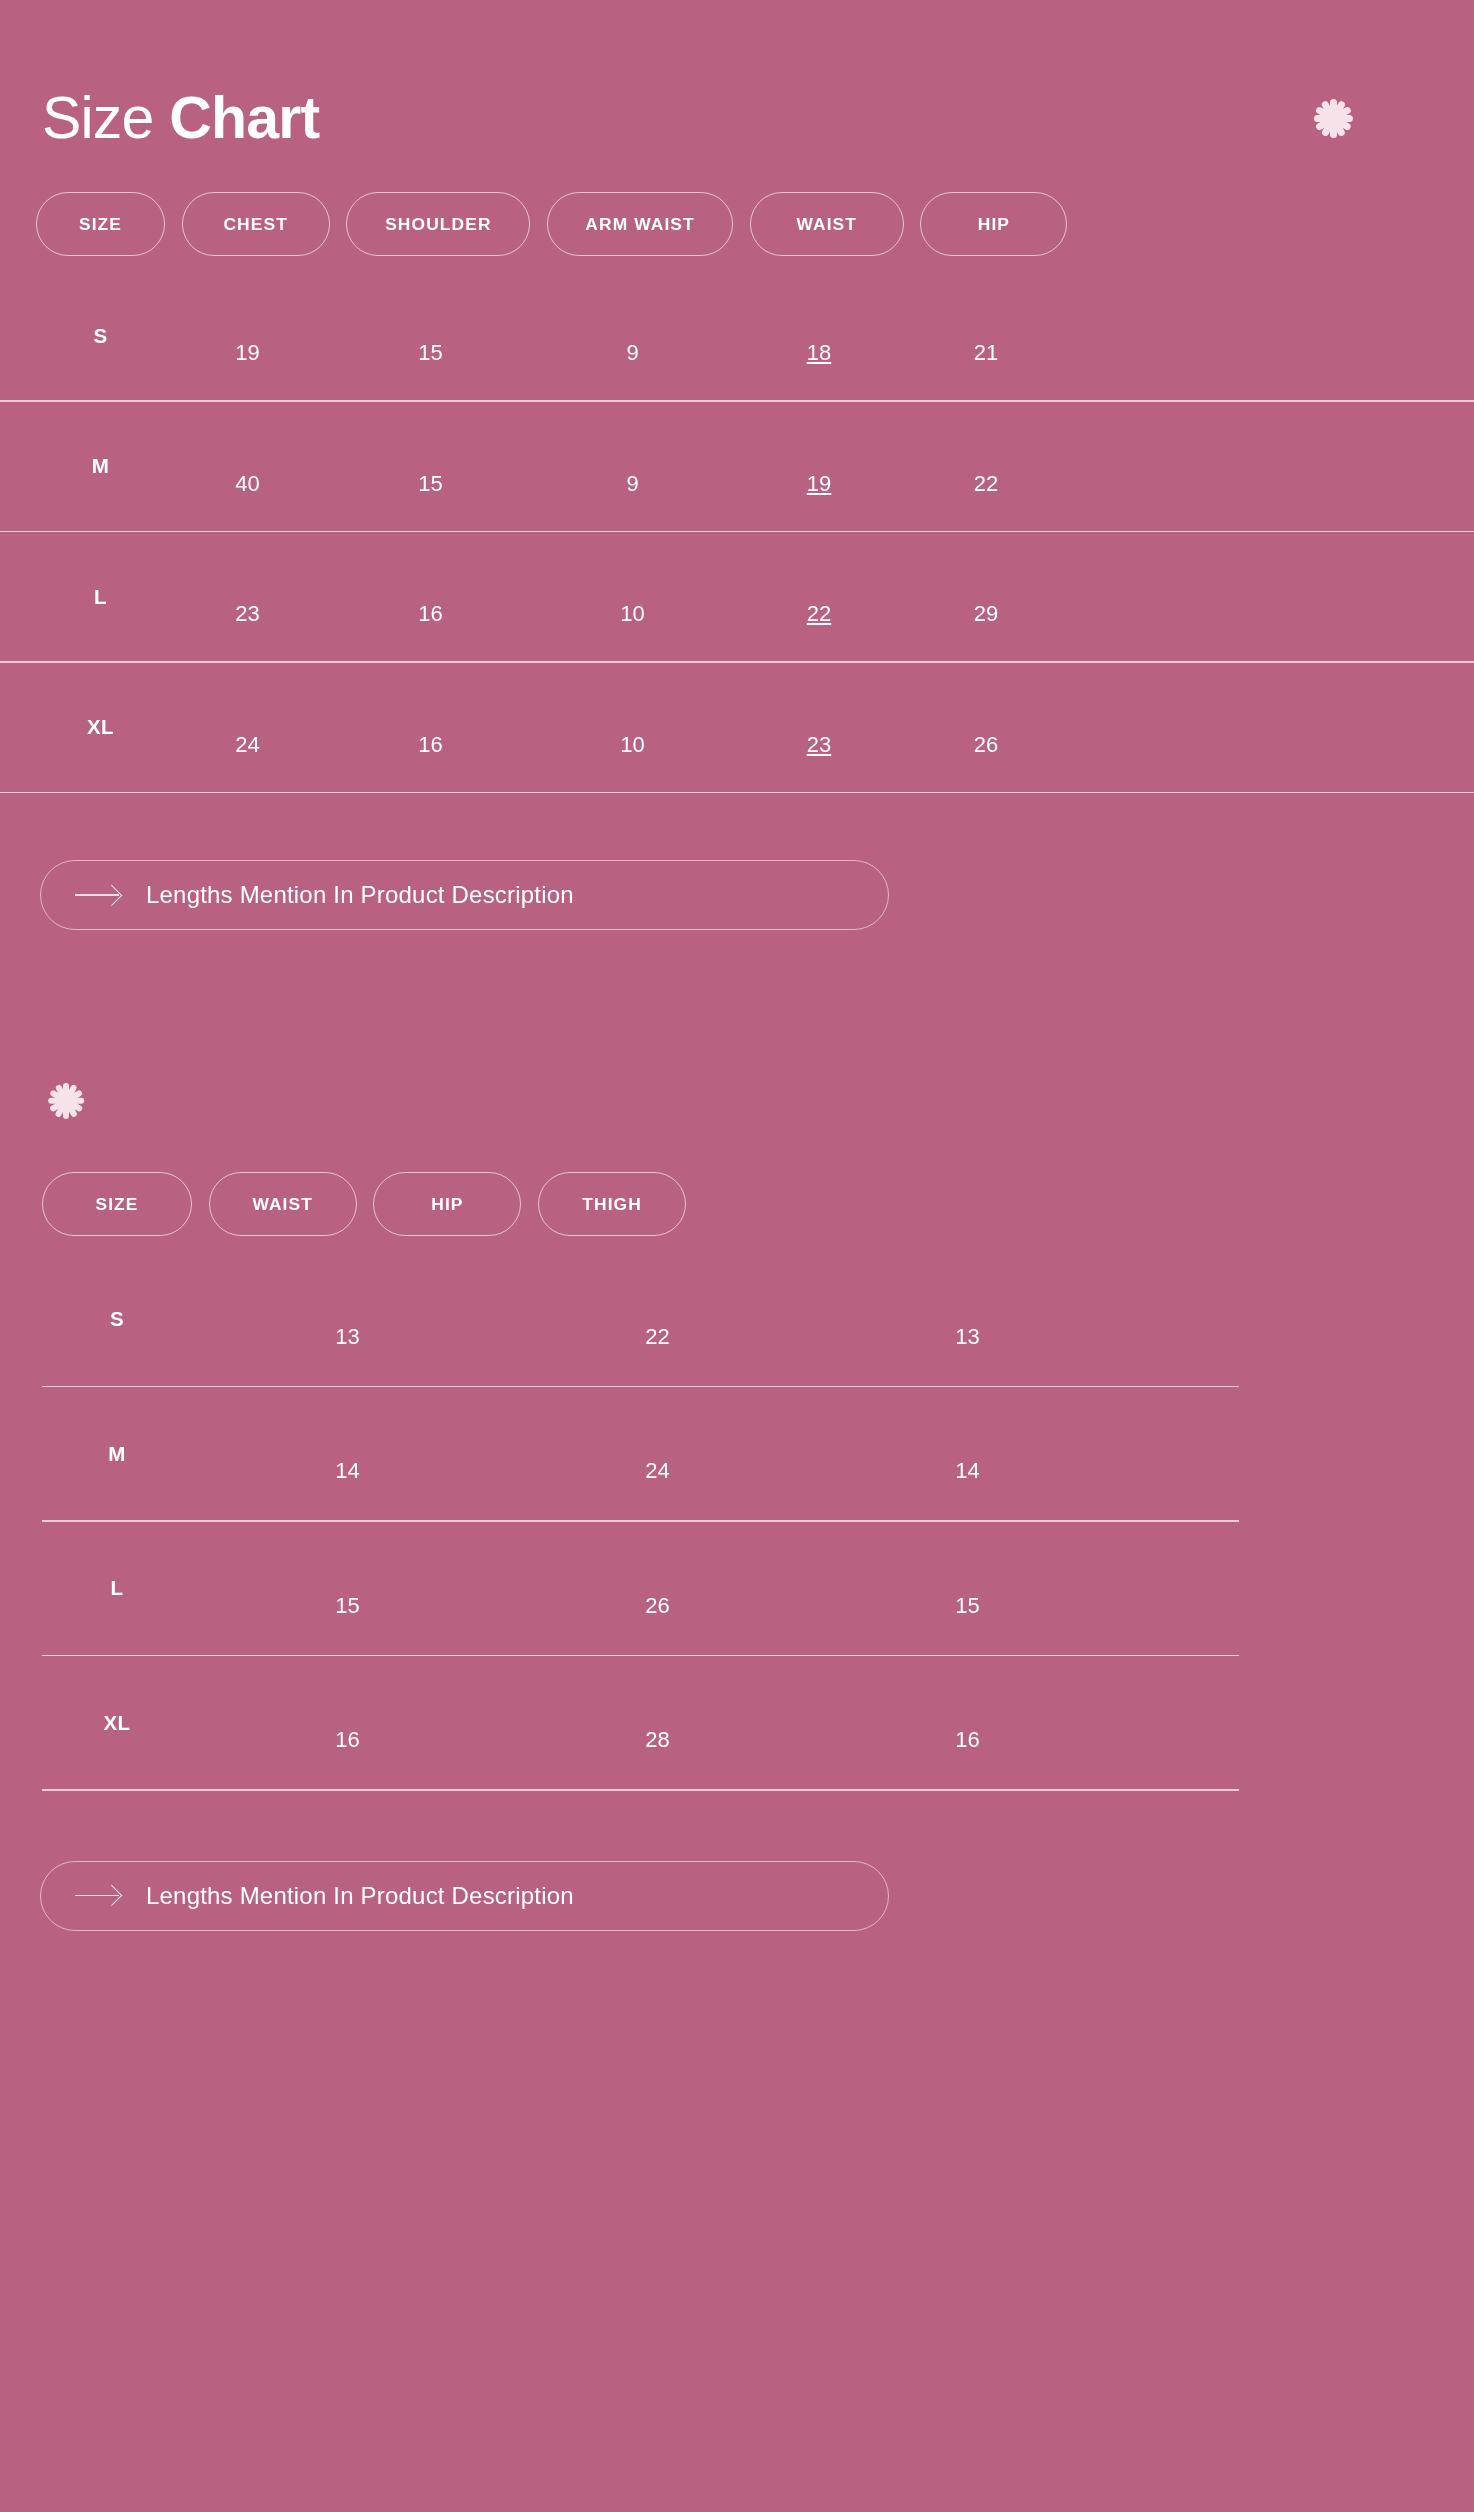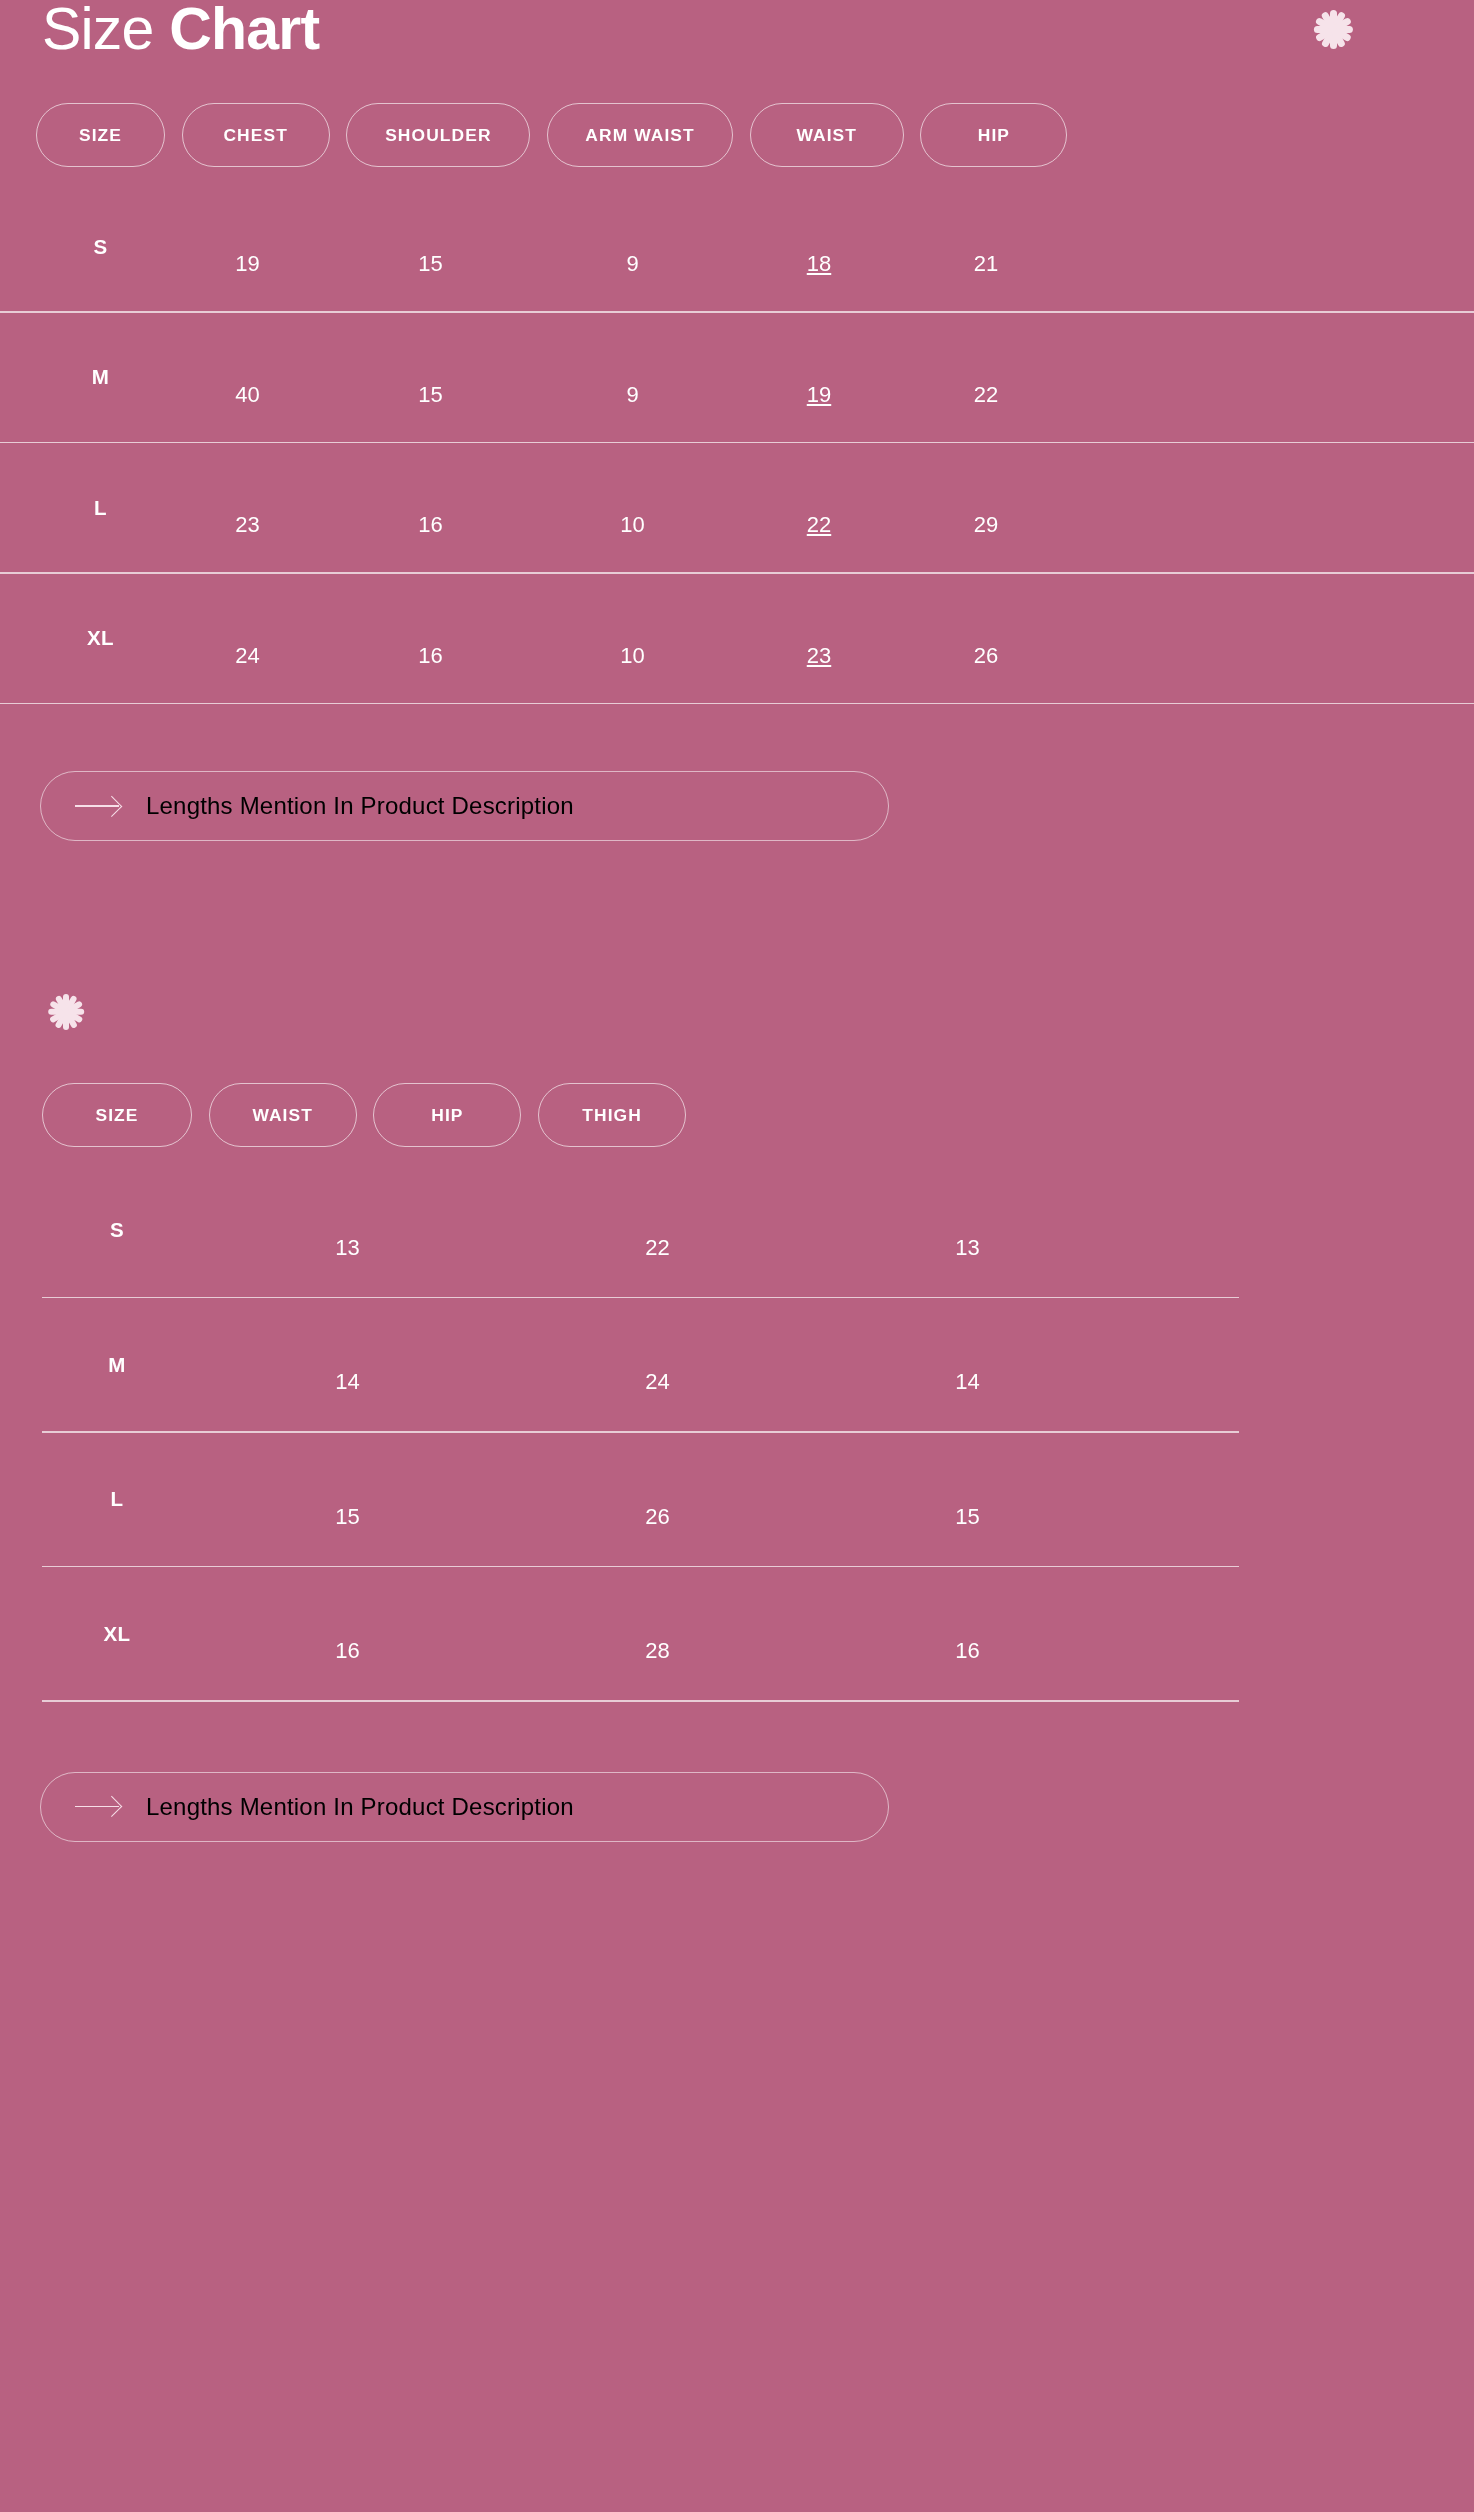--- a/index.html
+++ b/index.html
@@ -123,29 +123,29 @@
     content:"";
     position:absolute;
     right:0; top:-6.8px;
     width:14.4px; height:14.4px;
     border-top:1.5px solid #f7dfe8;
     border-right:1.5px solid #f7dfe8;
     transform:rotate(45deg);
     transform-origin:center;
   }
   .note .note-text {
-    color:#000000;
+    color:#ffffff;
     font-size:24px;
     font-weight:400;
     letter-spacing:0.2px;
     white-space:nowrap;
   }
 
   
-  #size-section .sec-head { }
+  #size-section .sec-head { padding-top:89px; }
   #size-section .title { margin-right:auto; }
   #size-section .aster { margin-right:114px; }
 
   #size-section .pill-row { margin-top:44px; padding-left:36px; gap:16.7px; }
   #size-section .pill:nth-child(1){ width:129px; }
   #size-section .pill:nth-child(2){ width:148px; }
   #size-section .pill:nth-child(3){ width:184px; }
   #size-section .pill:nth-child(4){ width:186px; }
   #size-section .pill:nth-child(5){ width:154px; }
   #size-section .pill:nth-child(6){ width:147px; }

